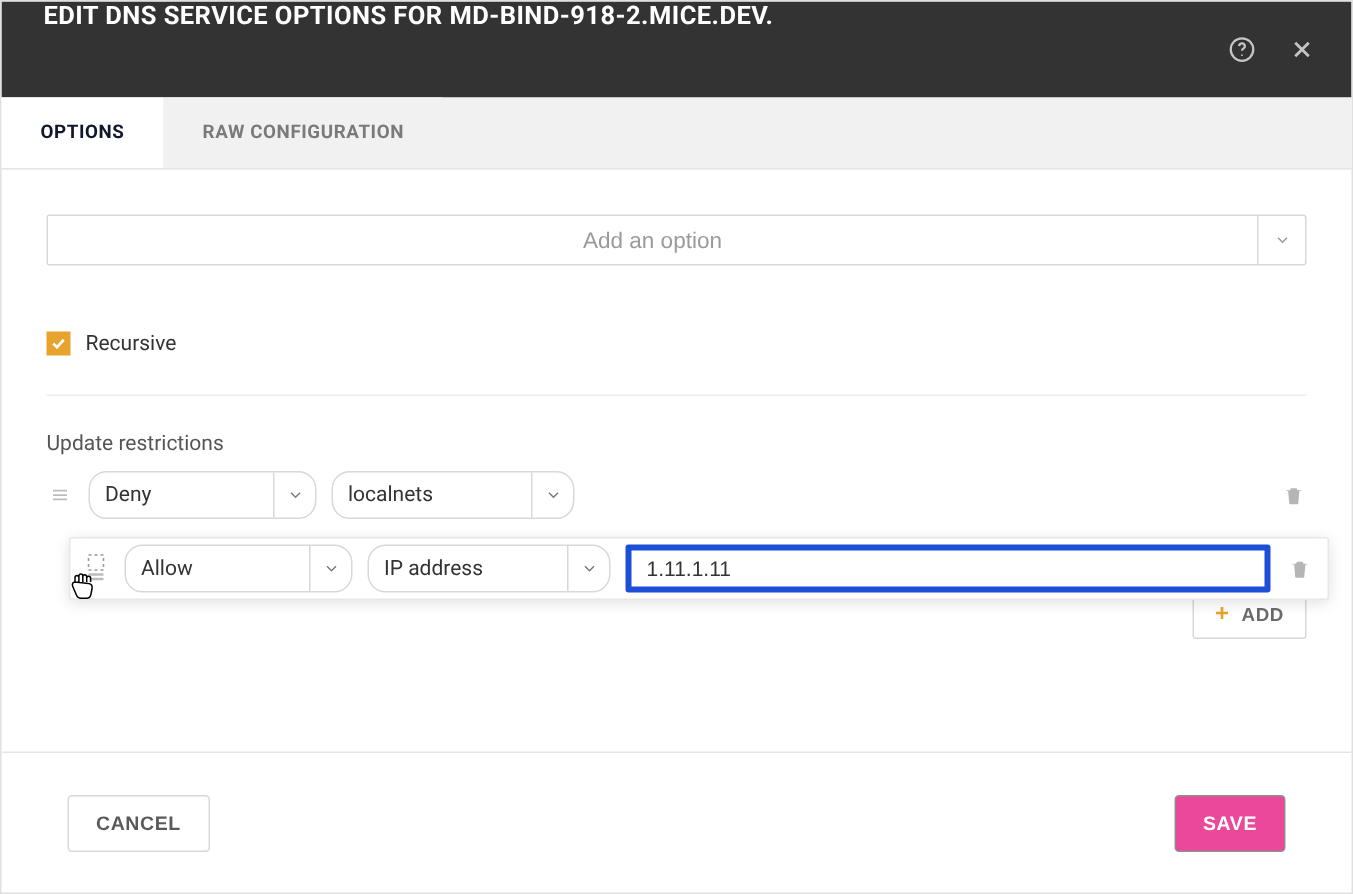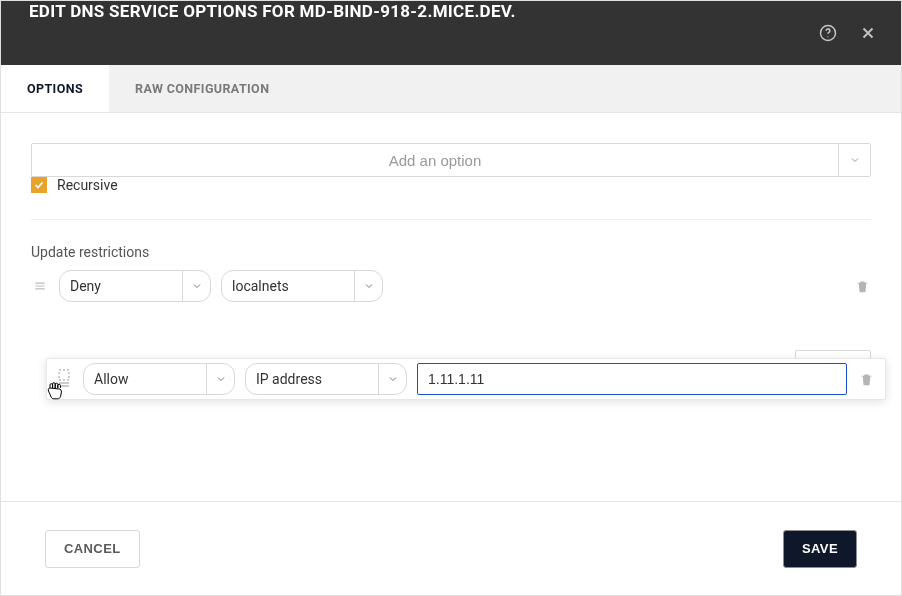--- a/index.html
+++ b/index.html
@@ -89,20 +89,21 @@
   .add-option-input::placeholder { color: #9a9a9a; }
   .add-option-chevron {
     width: 32px;
     border-left: 1px solid #d8d8d8;
     display: flex;
     align-items: center;
     justify-content: center;
   }
 
   .option-block {
+    margin-top: 44px;
     text-align: right;
   }
   .checkbox-row {
     display: flex;
     align-items: center;
     gap: 10px;
     padding-bottom: 26px;
     border-bottom: 1px solid #eee;
   }
   .checkbox {
@@ -195,21 +196,21 @@
     display:flex;
     align-items:center;
     justify-content:center;
   }
   .drag-card .drag-handle-cursor {
     position: absolute;
     left: -2px;
     top: 20px;
   }
   .drag-card .text-input {
-    border: 1px solid #1d4ed8;
+    border: 4px solid #1d4ed8;
     border-radius: 2px;
     height: 32px;
     padding: 0 10px;
     font-size: 14px;
     color: #333;
     outline: none;
     background: #fff;
   }
 
   .add-btn-row {
@@ -248,21 +249,21 @@
     border-radius: 3px;
     font-size: 13px;
     font-weight: 700;
     letter-spacing: 0.4px;
     cursor: pointer;
     border: 1px solid #d8d8d8;
     background: #fff;
     color: #5a5a5a;
   }
   .btn.primary {
-    background: #0f172a;
+    background: #ec4899;
     color: #fff;
     border: 1px solid #8f8f8f;
     margin-left: 48px;
   }
 
   svg { pointer-events: none; }
 </style>
 </head>
 <body>
 

